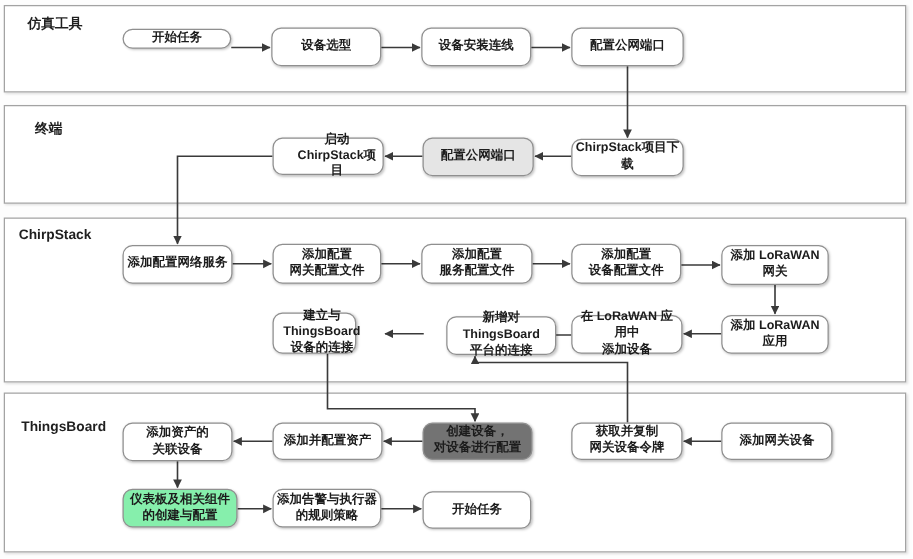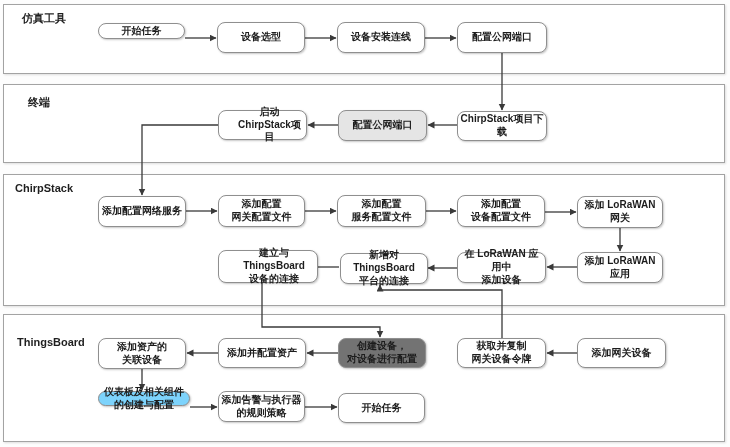--- a/index.html
+++ b/index.html
@@ -76,31 +76,31 @@
       <div class="node" style="left: 218px; top: 195px; width: 87px; height: 32px; border-color: rgb(143, 143, 143); background: rgb(255, 255, 255); color: rgb(28, 28, 28);">添加配置
 网关配置文件</div>
       <div class="node" style="left: 337px; top: 195px; width: 89px; height: 32px; border-color: rgb(143, 143, 143); background: rgb(255, 255, 255); color: rgb(28, 28, 28);">添加配置
 服务配置文件</div>
       <div class="node" style="left: 457px; top: 195px; width: 88px; height: 32px; border-color: rgb(143, 143, 143); background: rgb(255, 255, 255); color: rgb(28, 28, 28);">添加配置
 设备配置文件</div>
       <div class="node" style="left: 577px; top: 196px; width: 86px; height: 32px; border-color: rgb(143, 143, 143); background: rgb(255, 255, 255); color: rgb(28, 28, 28);">添加 LoRaWAN 网关</div>
       <div class="node" style="left: 577px; top: 252px; width: 86px; height: 31px; border-color: rgb(143, 143, 143); background: rgb(255, 255, 255); color: rgb(28, 28, 28);">添加 LoRaWAN 应用</div>
       <div class="node" style="left: 457px; top: 252px; width: 89px; height: 31px; border-color: rgb(143, 143, 143); background: rgb(255, 255, 255); color: rgb(28, 28, 28);">在 LoRaWAN 应用中
 添加设备</div>
-      <div class="node" style="left: 340px; top: 253px; width: 88px; height: 31px; border-color: rgb(143, 143, 143); background: rgb(255, 255, 255); color: rgb(28, 28, 28);">新增对ThingsBoard
+      <div class="node" style="left: 357px; top: 253px; width: 88px; height: 31px; border-color: rgb(143, 143, 143); background: rgb(255, 255, 255); color: rgb(28, 28, 28);">新增对ThingsBoard
 平台的连接</div>
-      <div class="node" style="left: 218px; top: 250px; width: 100px; height: 33px; border-color: rgb(143, 143, 143); background: rgb(255, 255, 255); color: rgb(28, 28, 28); padding-left: 14px;">建立与ThingsBoard
+      <div class="node" style="left: 218px; top: 250px; width: 67px; height: 33px; border-color: rgb(143, 143, 143); background: rgb(255, 255, 255); color: rgb(28, 28, 28); padding-left: 14px;">建立与ThingsBoard
 设备的连接</div>
       <div class="node" style="left: 98px; top: 338px; width: 88px; height: 31px; border-color: rgb(143, 143, 143); background: rgb(255, 255, 255); color: rgb(28, 28, 28);">添加资产的
 关联设备</div>
       <div class="node" style="left: 218px; top: 338px; width: 88px; height: 30px; border-color: rgb(143, 143, 143); background: rgb(255, 255, 255); color: rgb(28, 28, 28);">添加并配置资产</div>
       <div class="node" style="left: 338px; top: 338px; width: 88px; height: 30px; border-color: rgb(143, 143, 143); background: #737373; color: rgb(28, 28, 28);">创建设备，
 对设备进行配置</div>
       <div class="node" style="left: 457px; top: 338px; width: 89px; height: 30px; border-color: rgb(143, 143, 143); background: rgb(255, 255, 255); color: rgb(28, 28, 28);">获取并复制
 网关设备令牌</div>
       <div class="node" style="left: 577px; top: 338px; width: 89px; height: 30px; border-color: rgb(143, 143, 143); background: rgb(255, 255, 255); color: rgb(28, 28, 28);">添加网关设备</div>
-      <div class="node" style="left: 98px; top: 391px; width: 92px; height: 15px; border-color: rgb(143, 143, 143); background: #7dd3fc; color: rgb(28, 28, 28);">仪表板及相关组件
+      <div class="node" style="left: 98px; top: 391px; width: 92px; height: 31px; border-color: rgb(143, 143, 143); background: #86efac; color: rgb(28, 28, 28);">仪表板及相关组件
 的创建与配置</div>
       <div class="node" style="left: 218px; top: 391px; width: 87px; height: 31px; border-color: rgb(143, 143, 143); background: rgb(255, 255, 255); color: rgb(28, 28, 28);">添加告警与执行器
 的规则策略</div>
       <div class="node" style="left: 338px; top: 393px; width: 87px; height: 30px; border-color: rgb(143, 143, 143); background: rgb(255, 255, 255); color: rgb(28, 28, 28);">开始任务</div>
     </div>
 </div>
 
 </body></html>

